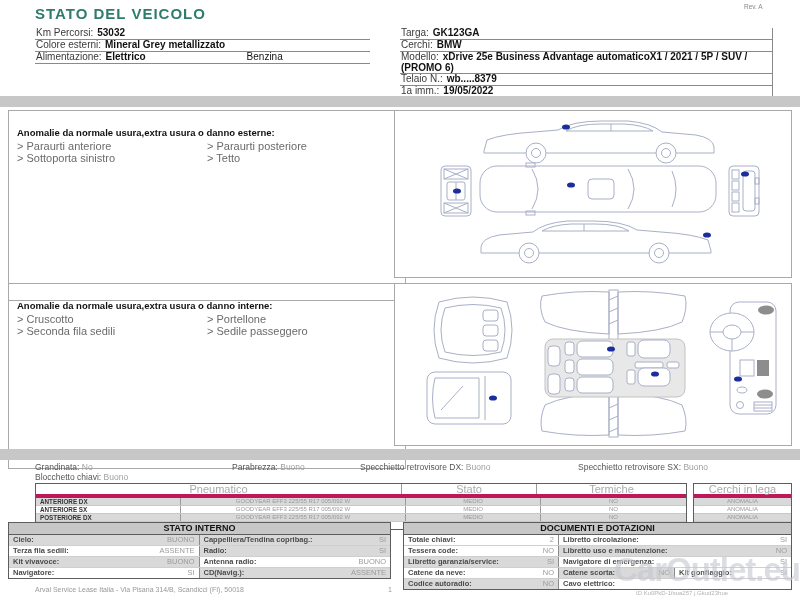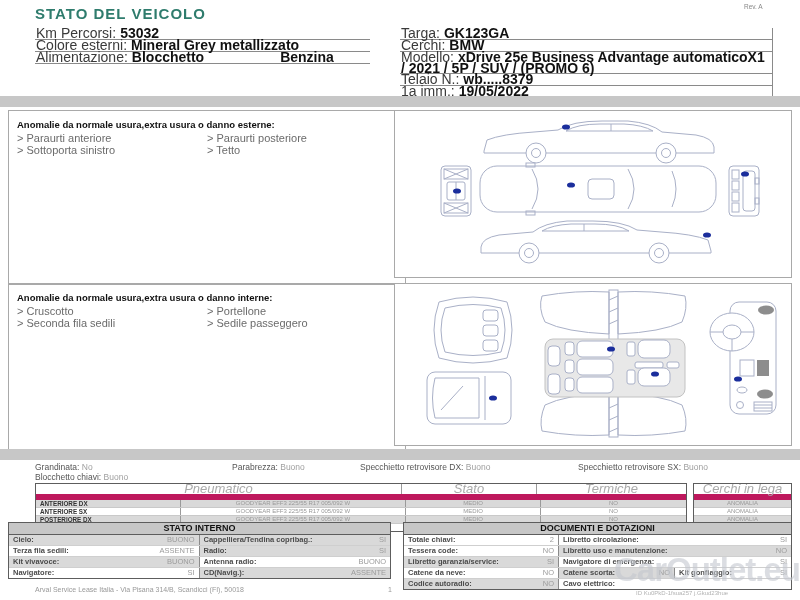--- a/index.html
+++ b/index.html
@@ -2,32 +2,32 @@
 <html><head>
 <meta charset="utf-8">
 <style>
   html,body{margin:0;padding:0;background:#fff;}
   .page{position:relative;width:800px;height:600px;background:#fff;overflow:hidden;
         font-family:"Liberation Sans", sans-serif;color:#222;}
   
   .title{position:absolute;left:35px;top:5px;font-size:15px;font-weight:bold;
          letter-spacing:1px;color:#2f7c6d;}
   .rev{position:absolute;left:744px;top:3px;font-size:6.5px;color:#888;}
-  .kvblock{position:absolute;font-size:14px;}
+  .kvblock{position:absolute;font-size:10px;}
   .kvleft{left:35px;top:28px;width:335px;}
   .kvright{left:400px;top:28px;width:372px;border-right:1px solid #8a8a8a;}
   .kvrow{border-bottom:1px solid #8a8a8a;min-height:11px;line-height:10.5px;padding:0 1px;}
   .kl{color:#3a3a3a;margin-right:4px;}
   .kv{font-weight:bold;color:#111;}
-  .kv2{font-weight:bold;color:#111;margin-left:49px;padding-left:27px;}
+  .kv2{font-weight:normal;color:#111;margin-left:74px;padding-left:27px;}
   
   .graybar{position:absolute;left:0;width:800px;height:11px;background:#c7c7c7;}
   .bar1{top:96px;} .bar2{top:449px;}
   
-  .anombox{position:absolute;left:8px;width:380px;border:1px solid #a9a9a9;padding:8px 8px;box-sizing:content-box;}
+  .anombox{position:absolute;left:8px;width:380px;border:1px solid #a9a9a9;padding:16px 8px;box-sizing:content-box;}
   .anom-ext{top:110px;height:157px;}
   .anom-int{top:283px;height:152px;}
   .anomtitle{font-size:9.5px;font-weight:bold;color:#111;margin-bottom:3px;}
   .anomcols{display:flex;}
   .anomcol{width:50%;}
   .anomitem{font-size:11px;color:#6b6b6b;line-height:11.5px;}
   
   .diagbox{position:absolute;left:394px;width:396px;border:1px solid #a9a9a9;background:#fff;}
   .diag-ext{top:110px;height:166px;}
   .diag-int{top:283px;height:161px;}
@@ -38,22 +38,22 @@
   .diag .dark{fill:#8d8d8d;stroke:none;}
   .diag .dot{fill:#1b2e9c;stroke:none;}
   
   .cond{position:absolute;font-size:8.5px;white-space:nowrap;}
   .cl{color:#555;} .cv{color:#a0a0a0;}
   
   .tiretable{position:absolute;left:35px;top:483px;width:650px;border:1px solid #5d5d5d;
              font-size:6px;background:#fff;}
   .cerchitable{position:absolute;left:693px;top:483px;width:97px;border:1px solid #5d5d5d;
              font-size:6px;background:#fff;}
-  .thead{display:flex;height:10px;line-height:10px;color:#aaa;font-size:13px;
-         border-bottom:6px solid #be185d;font-style:italic;}
+  .thead{display:flex;height:10px;line-height:10px;color:#aaa;font-size:11px;
+         border-bottom:4px solid #be185d;}
   .th{text-align:center;border-right:1px solid #9a9a9a;}
   .th:last-child{border-right:none;}
   .trow{display:flex;height:7px;line-height:7px;border-bottom:1px solid #c9c9c9;}
   .trow:last-child{border-bottom:none;}
   .trow.shade{background:#d9d9d9;}
   .td{border-right:1px solid #9a9a9a;color:#999;text-align:center;overflow:hidden;}
   .td:last-child{border-right:none;}
   .td.pos{font-weight:bold;color:#333;text-align:left;padding-left:4px;font-size:6.3px;}
   .w-pos{width:140px;} .w-spec{width:224px;} .w-stato{width:134px;} .w-term{flex:1;}
   .w-full{flex:1;}
@@ -91,21 +91,21 @@
   <div class="rev">Rev. A</div>
 
   <div class="kvblock kvleft">
     <div class="kvrow">
       <span class="kl">Km Percorsi:</span><span class="kv">53032</span>
     </div>
     <div class="kvrow">
       <span class="kl">Colore esterni:</span><span class="kv">Mineral Grey metallizzato</span>
     </div>
     <div class="kvrow">
-      <span class="kl">Alimentazione:</span><span class="kv">Blocchetto</span><span class="kv2">Benzina</span>
+      <span class="kl">Alimentazione:</span><span class="kv">Elettrico</span><span class="kv2">Benzina</span>
     </div>
   </div>
 
   <div class="kvblock kvright">
     <div class="kvrow">
       <span class="kl">Targa:</span><span class="kv">GK123GA</span>
     </div>
     <div class="kvrow">
       <span class="kl">Cerchi:</span><span class="kv">BMW</span>
     </div>

